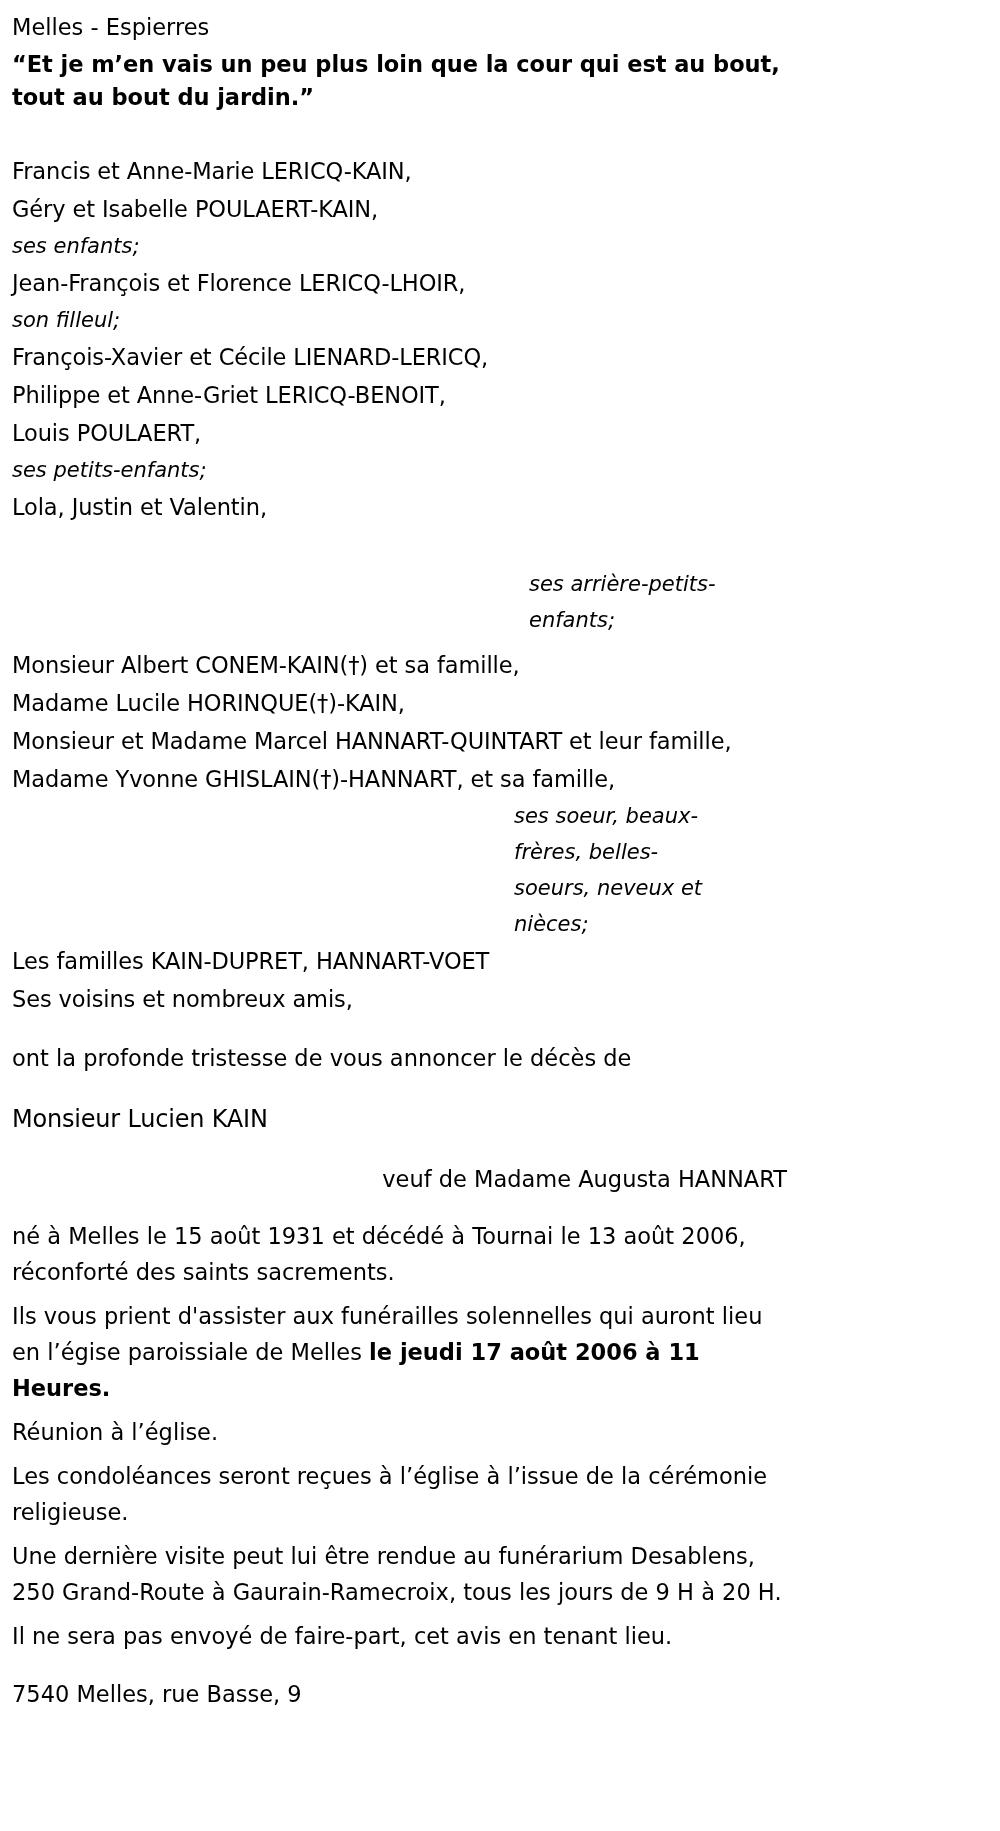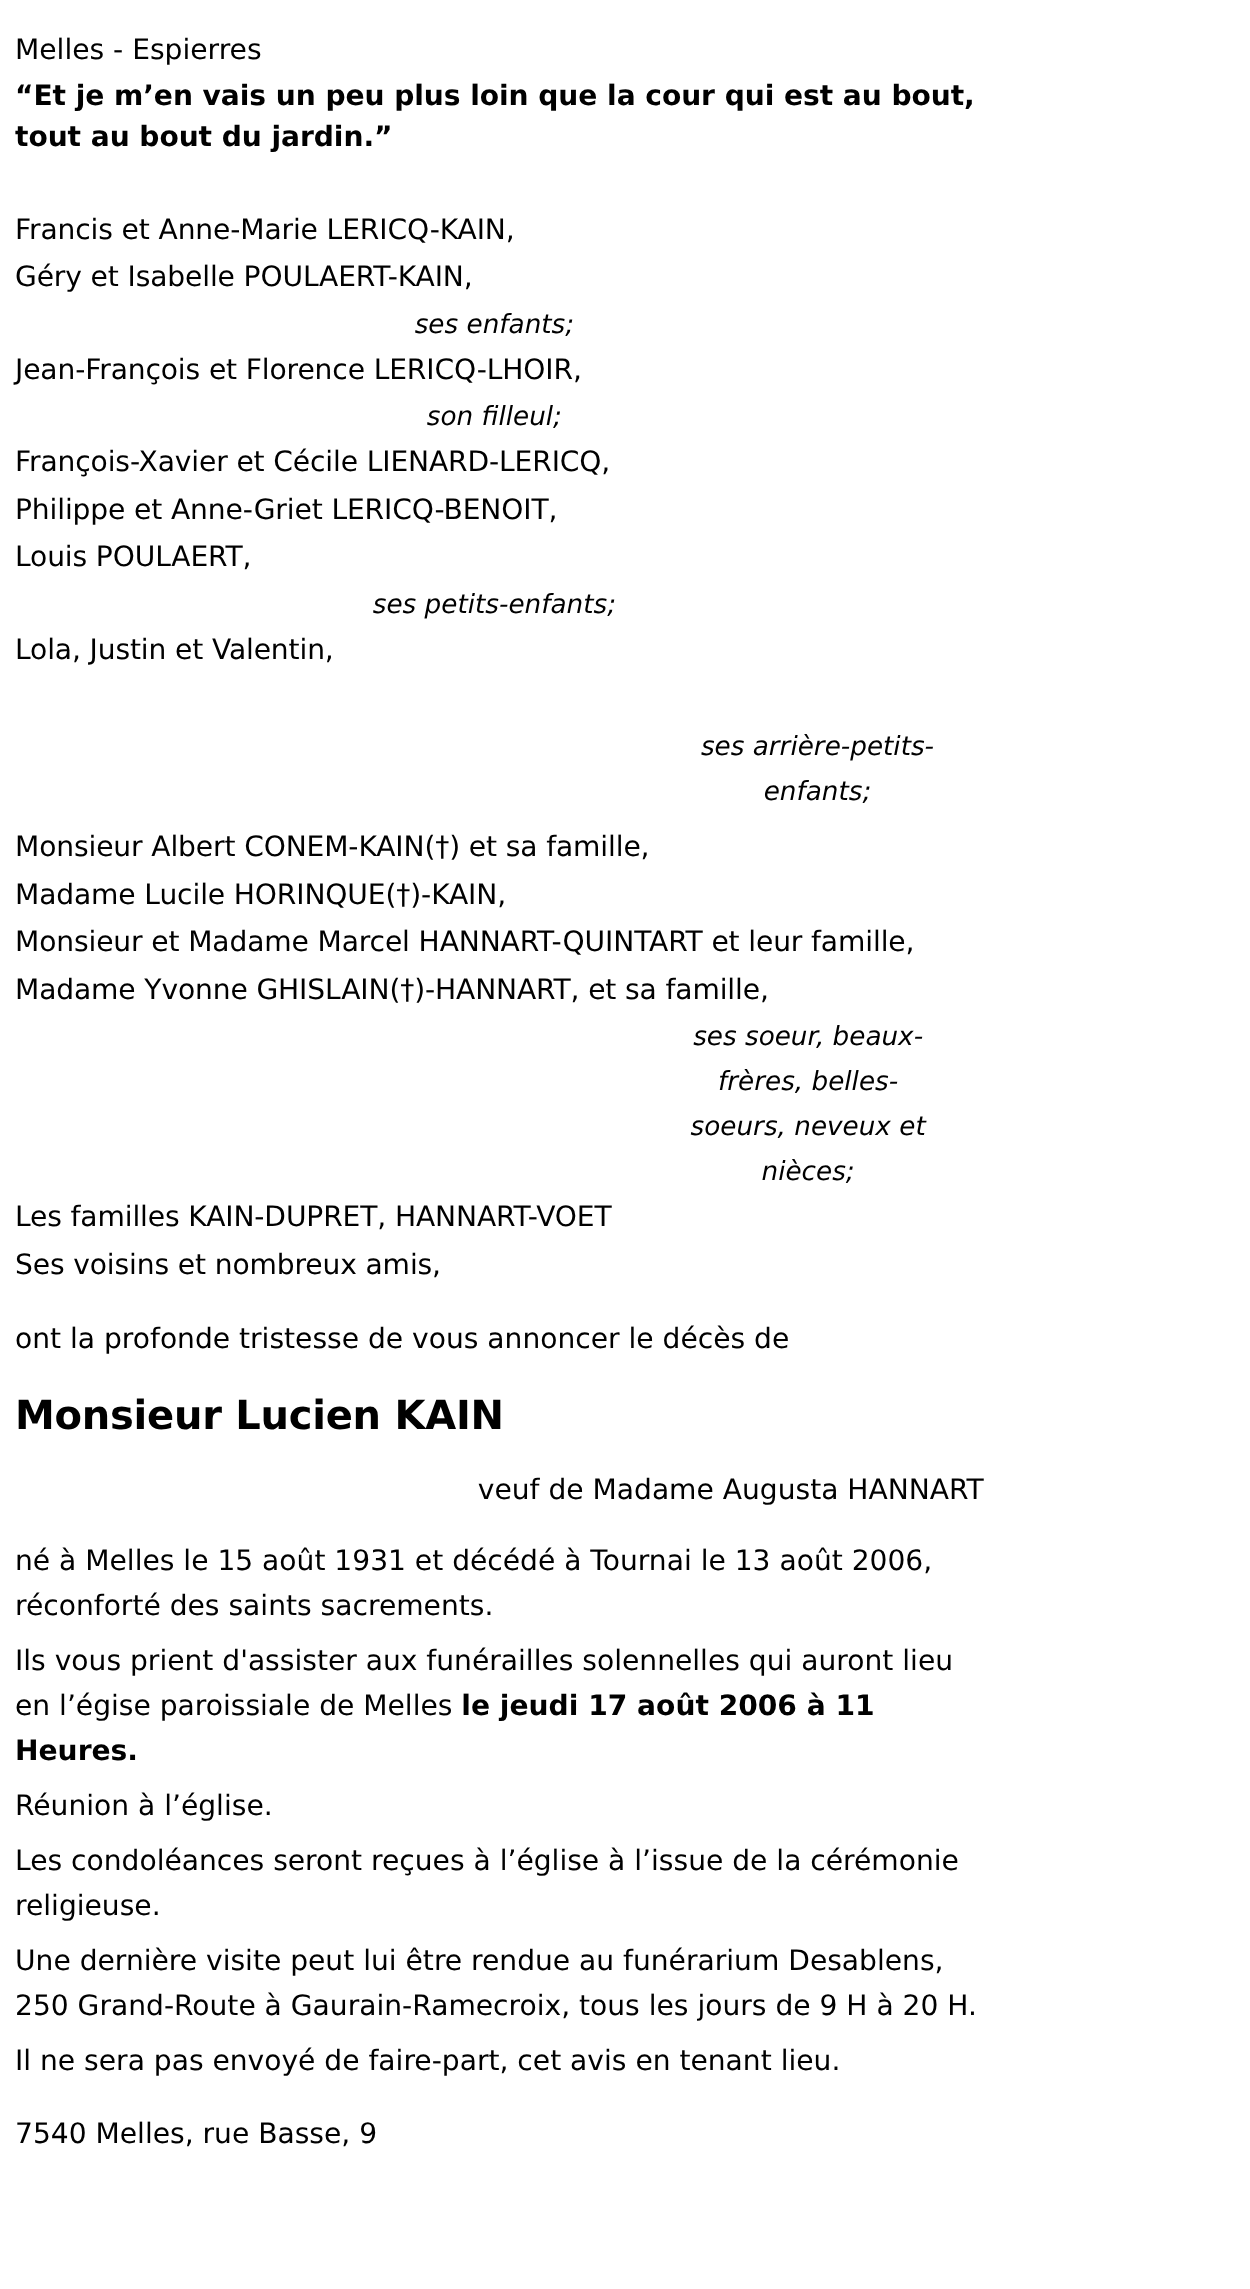--- a/index.html
+++ b/index.html
@@ -13,21 +13,21 @@
     min-height: 1831px;
     font-family: "DejaVu Sans", "Liberation Sans", sans-serif;
     color: #000000;
     -webkit-font-smoothing: antialiased;
   }
   .page {
     position: relative;
     width: 799px;
     min-height: 1831px;
     box-sizing: border-box;
-    padding: 23px 12px 10px 12px;
+    padding: 10px 12px 10px 12px;
   }
 
   
   .line {
     font-size: 22.5px;
     line-height: 38px;
     letter-spacing: -0.1px;
     white-space: pre-wrap;
   }
 
@@ -54,39 +54,39 @@
   .gap-md { height: 22px; }
   .gap-xs { height: 8px; }
 
   .names .line { display: block; }
 
   
   .role {
     font-style: italic;
     font-size: 21px;
     line-height: 36px;
-    text-align: center;
+    text-align: left;
     padding-right: 8px;
     max-width: 100%;
   }
   .role .rl { display: block; }
   .role.narrow {
     margin-left: auto;
     width: 250px;
     margin-top: 40px;
   }
   .role.narrow-wide {
     margin-left: auto;
     width: 265px;
   }
 
   
   .deceased-name {
-    font-size: 32px;
-    font-weight: bold;
+    font-size: 24px;
+    font-weight: normal;
     line-height: 42px;
     letter-spacing: -0.2px;
     margin: 0;
   }
 
   .spouse {
     font-size: 22.5px;
     line-height: 34px;
     margin: 0;
     text-align: right;

